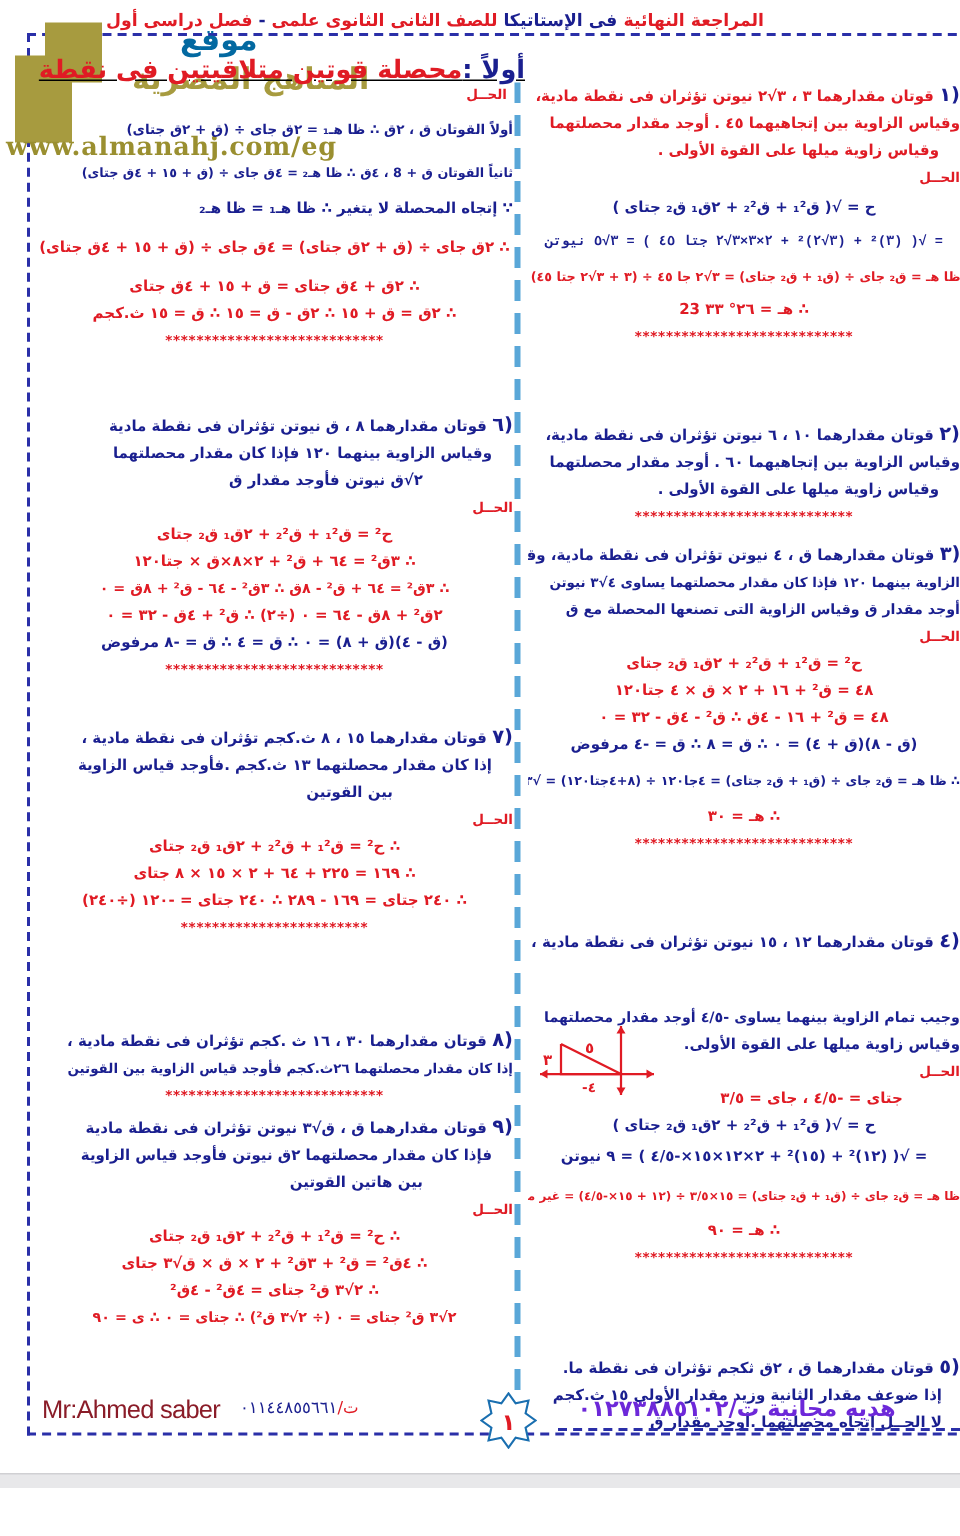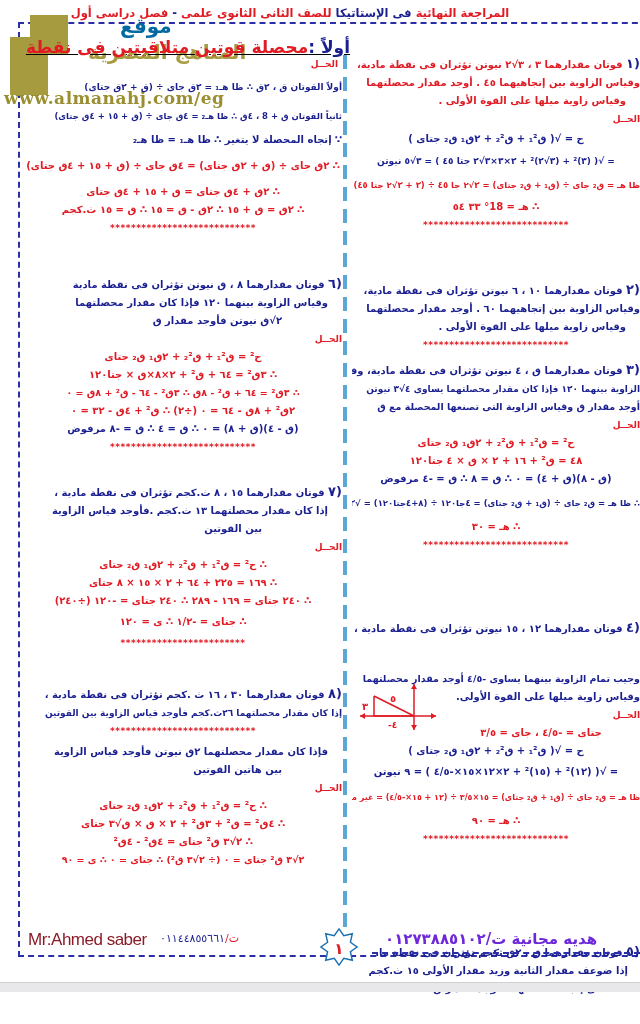--- a/index.html
+++ b/index.html
@@ -87,60 +87,61 @@
   </div>
 
   <div class="col col-right">
 
     <div class="blk" style="top:0px;">
       <span class="line q-red"><span class="qnum">(١</span> <span>قوتان مقدارهما ٣ ، ٣√٢ نيوتن تؤثران فى نقطة مادية،</span></span>
       <span class="line q-red">وقياس الزاوية بين إتجاهيهما ٤٥ . أوجد مقدار محصلتهما</span>
       <span class="line q-red" style="padding-right:14px;">وقياس زاوية ميلها على القوة الأولى .</span>
       <span class="sol-label">الحــل</span>
       <span class="line eq-blue" style="line-height:22px;">ح = √( ق₁² + ق₂² + ٢ق₁ ق₂ جتاى )</span>
-      <span class="line eq-blue" style="line-height:22px;font-size:9px;">= √( (٣)² + (٣√٢)² + ٢×٣×٣√٢ جتا ٤٥ ) = ٣√٥ نيوتن</span>
+      <span class="line eq-blue" style="line-height:22px;font-size:9px;font-family:Liberation Mono, monospace;">= √( (٣)² + (٣√٢)² + ٢×٣×٣√٢ جتا ٤٥ ) = ٣√٥ نيوتن</span>
       <span class="line eq" style="line-height:26px;font-size:8.5px;">ظا هـ = ق₂ جاى ÷ (ق₁ + ق₂ جتاى) = ٣√٢ جا ٤٥ ÷ (٣ + ٣√٢ جتا ٤٥) = ١/٢</span>
-      <span class="line eq">∴ هـ = 18° ٣٣ ٥٤</span>
+      <span class="line eq">∴ هـ = ٢٦° ٣٣ 23</span>
       <span class="stars">****************************</span>
     </div>
 
     <div class="blk" style="top:226px;">
       <span class="line q"><span class="qnum">(٢</span> <span>قوتان مقدارهما ١٠ ، ٦ نيوتن تؤثران فى نقطة مادية،</span></span>
       <span class="line q">وقياس الزاوية بين إتجاهيهما ٦٠ . أوجد مقدار محصلتهما</span>
       <span class="line q" style="padding-right:14px;">وقياس زاوية ميلها على القوة الأولى .</span>
       <span class="stars">****************************</span>
     </div>
 
     <div class="blk" style="top:306px;">
       <span class="line q"><span class="qnum">(٣</span> <span>قوتان مقدارهما ق ، ٤ نيوتن تؤثران فى نقطة مادية، وقياس</span></span>
       <span class="line q" style="font-size:9px;">الزاوية بينهما ١٢٠ فإذا كان مقدار محصلتهما يساوى ٤√٣ نيوتن</span>
       <span class="line q" style="font-size:9.5px;">أوجد مقدار ق وقياس الزاوية التى تصنعها المحصلة مع ق</span>
       <span class="sol-label">الحــل</span>
       <span class="line eq">ح² = ق₁² + ق₂² + ٢ق₁ ق₂ جتاى</span>
       <span class="line eq">٤٨ = ق² + ١٦ + ٢ × ق × ٤ جتا١٢٠</span>
+      <span class="line eq">٤٨ = ق² + ١٦ - ٤ق ∴ ق² - ٤ق - ٣٢ = ٠</span>
       <span class="line eq-blue">(ق - ٨)(ق + ٤) = ٠ ∴ ق = ٨ ∴ ق = -٤ مرفوض</span>
       <span class="line eq-blue" style="line-height:30px;font-size:8.5px;">∴ ظا هـ = ق₂ جاى ÷ (ق₁ + ق₂ جتاى) = ٤جا١٢٠ ÷ (٨+٤جتا١٢٠) = √٣/٣</span>
       <span class="line eq">∴ هـ = ٣٠</span>
       <span class="stars">****************************</span>
     </div>
 
     <div class="blk" style="top:564px;">
       <span class="line q"><span class="qnum">(٤</span> <span>قوتان مقدارهما ١٢ ، ١٥ نيوتن تؤثران فى نقطة مادية ،</span></span>
       <span class="line q" style="font-size:9.5px;margin-top:32px;">وجيب تمام الزاوية بينهما يساوى -٤/٥ أوجد مقدار محصلتهما</span>
       <span class="line q">وقياس زاوية ميلها على القوة الأولى.</span>
       <span class="sol-label">الحــل</span>
       <span class="line eq" style="padding-left:90px;">جتاى = -٤/٥ ، جاى = ٣/٥</span>
       <span class="line eq-blue">ح = √( ق₁² + ق₂² + ٢ق₁ ق₂ جتاى )</span>
       <span class="line eq-blue" style="line-height:24px;">= √( (١٢)² + (١٥)² + ٢×١٢×١٥×-٤/٥ ) = ٩ نيوتن</span>
       <span class="line eq" style="line-height:28px;font-size:8px;">ظا هـ = ق₂ جاى ÷ (ق₁ + ق₂ جتاى) = ١٥×٣/٥ ÷ (١٢ + ١٥×-٤/٥) = غير معرف</span>
       <span class="line eq">∴ هـ = ٩٠</span>
       <span class="stars">****************************</span>
     </div>
 
-    <div class="blk" style="top:888px;">
+    <div class="blk" style="top:848px;">
       <span class="line q"><span class="qnum">(٥</span> <span>قوتان مقدارهما ق ، ٢ق ثكجم تؤثران فى نقطة ما.</span></span>
       <span class="line q" style="padding-right:12px;">إذا ضوعف مقدار الثانية وزيد مقدار الأولى ١٥ ث.كجم</span>
       <span class="line q" style="padding-right:12px;">لا الحــل إتجاه محصلتهما .أوجد مقدار ق</span>
     </div>
   </div>
 
   <svg class="triangle-diagram" viewBox="0 0 80 50">
     <line x1="2" y1="34" x2="78" y2="34" stroke="#e01b24" stroke-width="1.5"></line>
     <polygon points="2,34 7,31 7,37" fill="#e01b24"></polygon>
     <polygon points="78,34 73,31 73,37" fill="#e01b24"></polygon>
@@ -180,31 +181,31 @@
     </div>
 
     <div class="blk" style="top:428px;">
       <span class="line q"><span class="qnum">(٧</span> <span>قوتان مقدارهما ١٥ ، ٨ ث.كجم تؤثران فى نقطة مادية ،</span></span>
       <span class="line q" style="padding-right:14px;">إذا كان مقدار محصلتهما ١٣ ث.كجم .فأوجد قياس الزاوية</span>
       <span class="line q" style="padding-right:80px;">بين القوتين</span>
       <span class="sol-label">الحــل</span>
       <span class="line eq">∴ ح² = ق₁² + ق₂² + ٢ق₁ ق₂ جتاى</span>
       <span class="line eq">∴ ١٦٩ = ٢٢٥ + ٦٤ + ٢ × ١٥ × ٨ جتاى</span>
       <span class="line eq" style="font-size:10px;">∴ ٢٤٠ جتاى = ١٦٩ - ٢٨٩ ∴ ٢٤٠ جتاى = -١٢٠ (÷٢٤٠)</span>
-      <span class="line eq" style="line-height:24px;">∴ جتاى = -١/٢ ∴ ى = ١٢٠</span>
       <span class="stars">************************</span>
     </div>
 
     <div class="blk" style="top:630px;">
       <span class="line q"><span class="qnum">(٨</span> <span>قوتان مقدارهما ٣٠ ، ١٦ ث .كجم تؤثران فى نقطة مادية ،</span></span>
       <span class="line q" style="font-size:9px;">إذا كان مقدار محصلتهما ٢٦ث.كجم فأوجد قياس الزاوية بين القوتين</span>
       <span class="stars">****************************</span>
     </div>
 
     <div class="blk" style="top:688px;">
+      <span class="line q"><span class="qnum">(٩</span> <span>قوتان مقدارهما ق ، ق√٣ نيوتن تؤثران فى نقطة مادية</span></span>
       <span class="line q" style="padding-right:14px;">فإذا كان مقدار محصلتهما ٢ق نيوتن فأوجد قياس الزاوية</span>
       <span class="line q" style="padding-right:60px;">بين هاتين القوتين</span>
       <span class="sol-label">الحــل</span>
       <span class="line eq">∴ ح² = ق₁² + ق₂² + ٢ق₁ ق₂ جتاى</span>
       <span class="line eq">∴ ٤ق² = ق² + ٣ق² + ٢ × ق × ق√٣ جتاى</span>
       <span class="line eq">∴ ٢√٣ ق² جتاى = ٤ق² - ٤ق²</span>
       <span class="line eq" style="font-size:9.5px;">٢√٣ ق² جتاى = ٠ (÷ ٢√٣ ق²) ∴ جتاى = ٠ ∴ ى = ٩٠</span>
     </div>
   </div>
 

